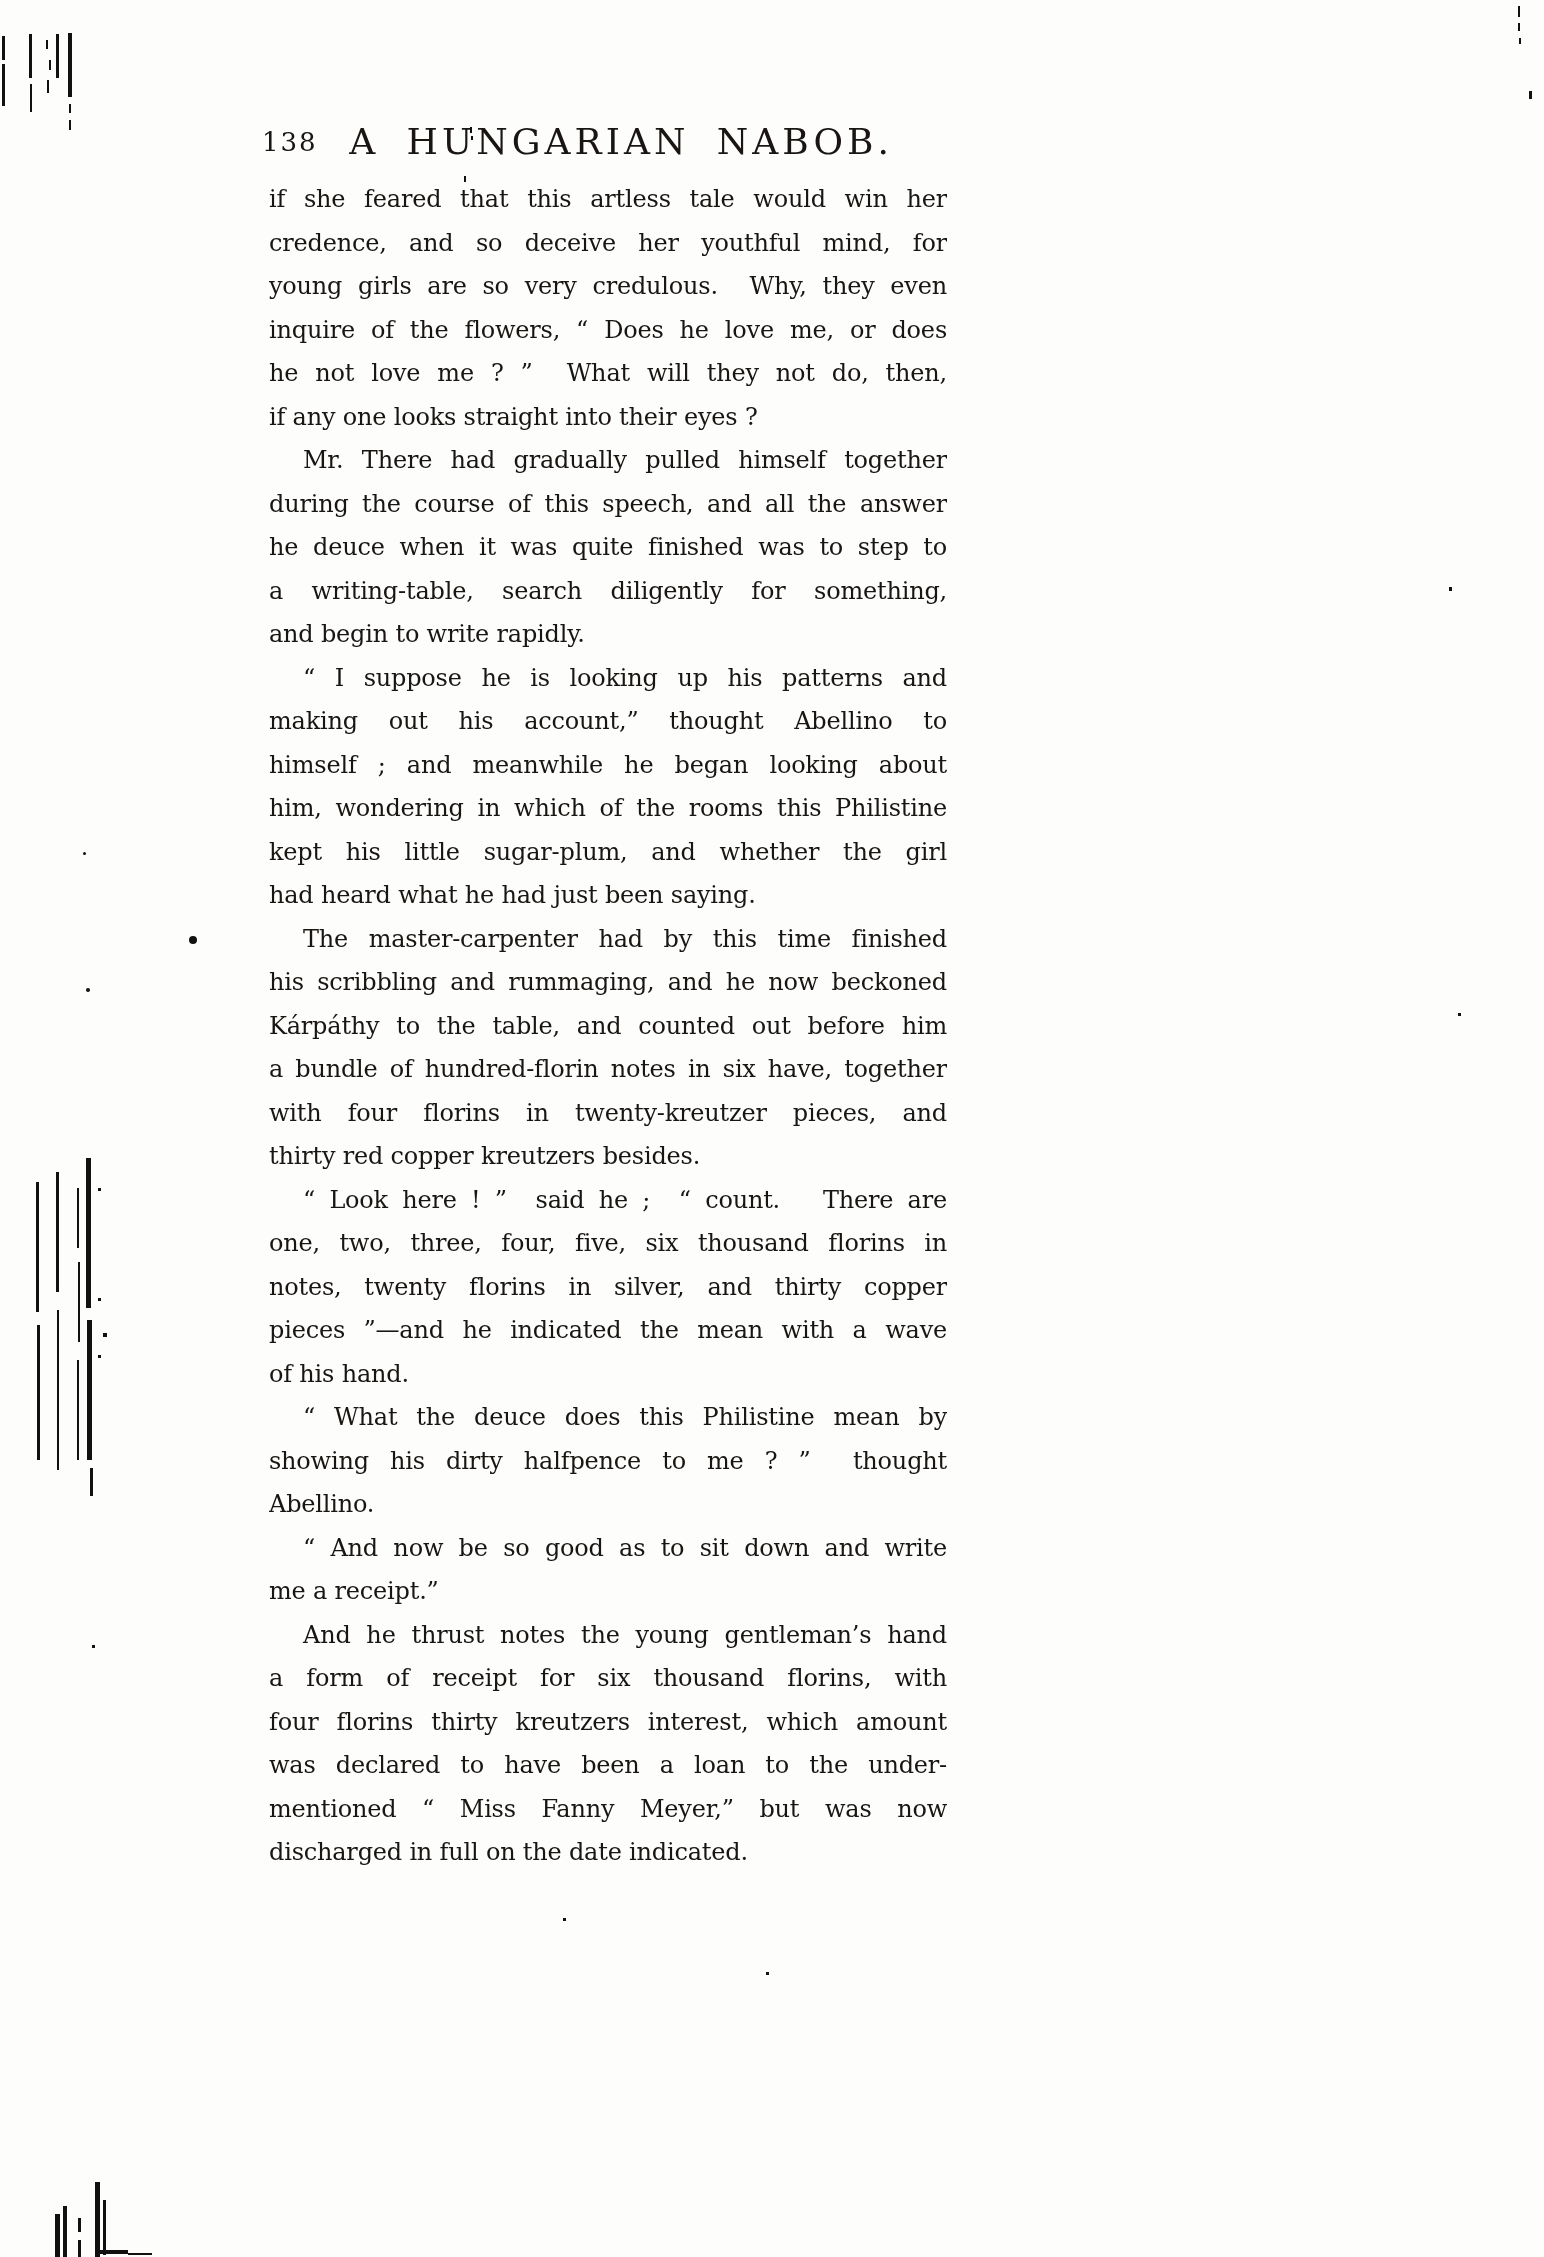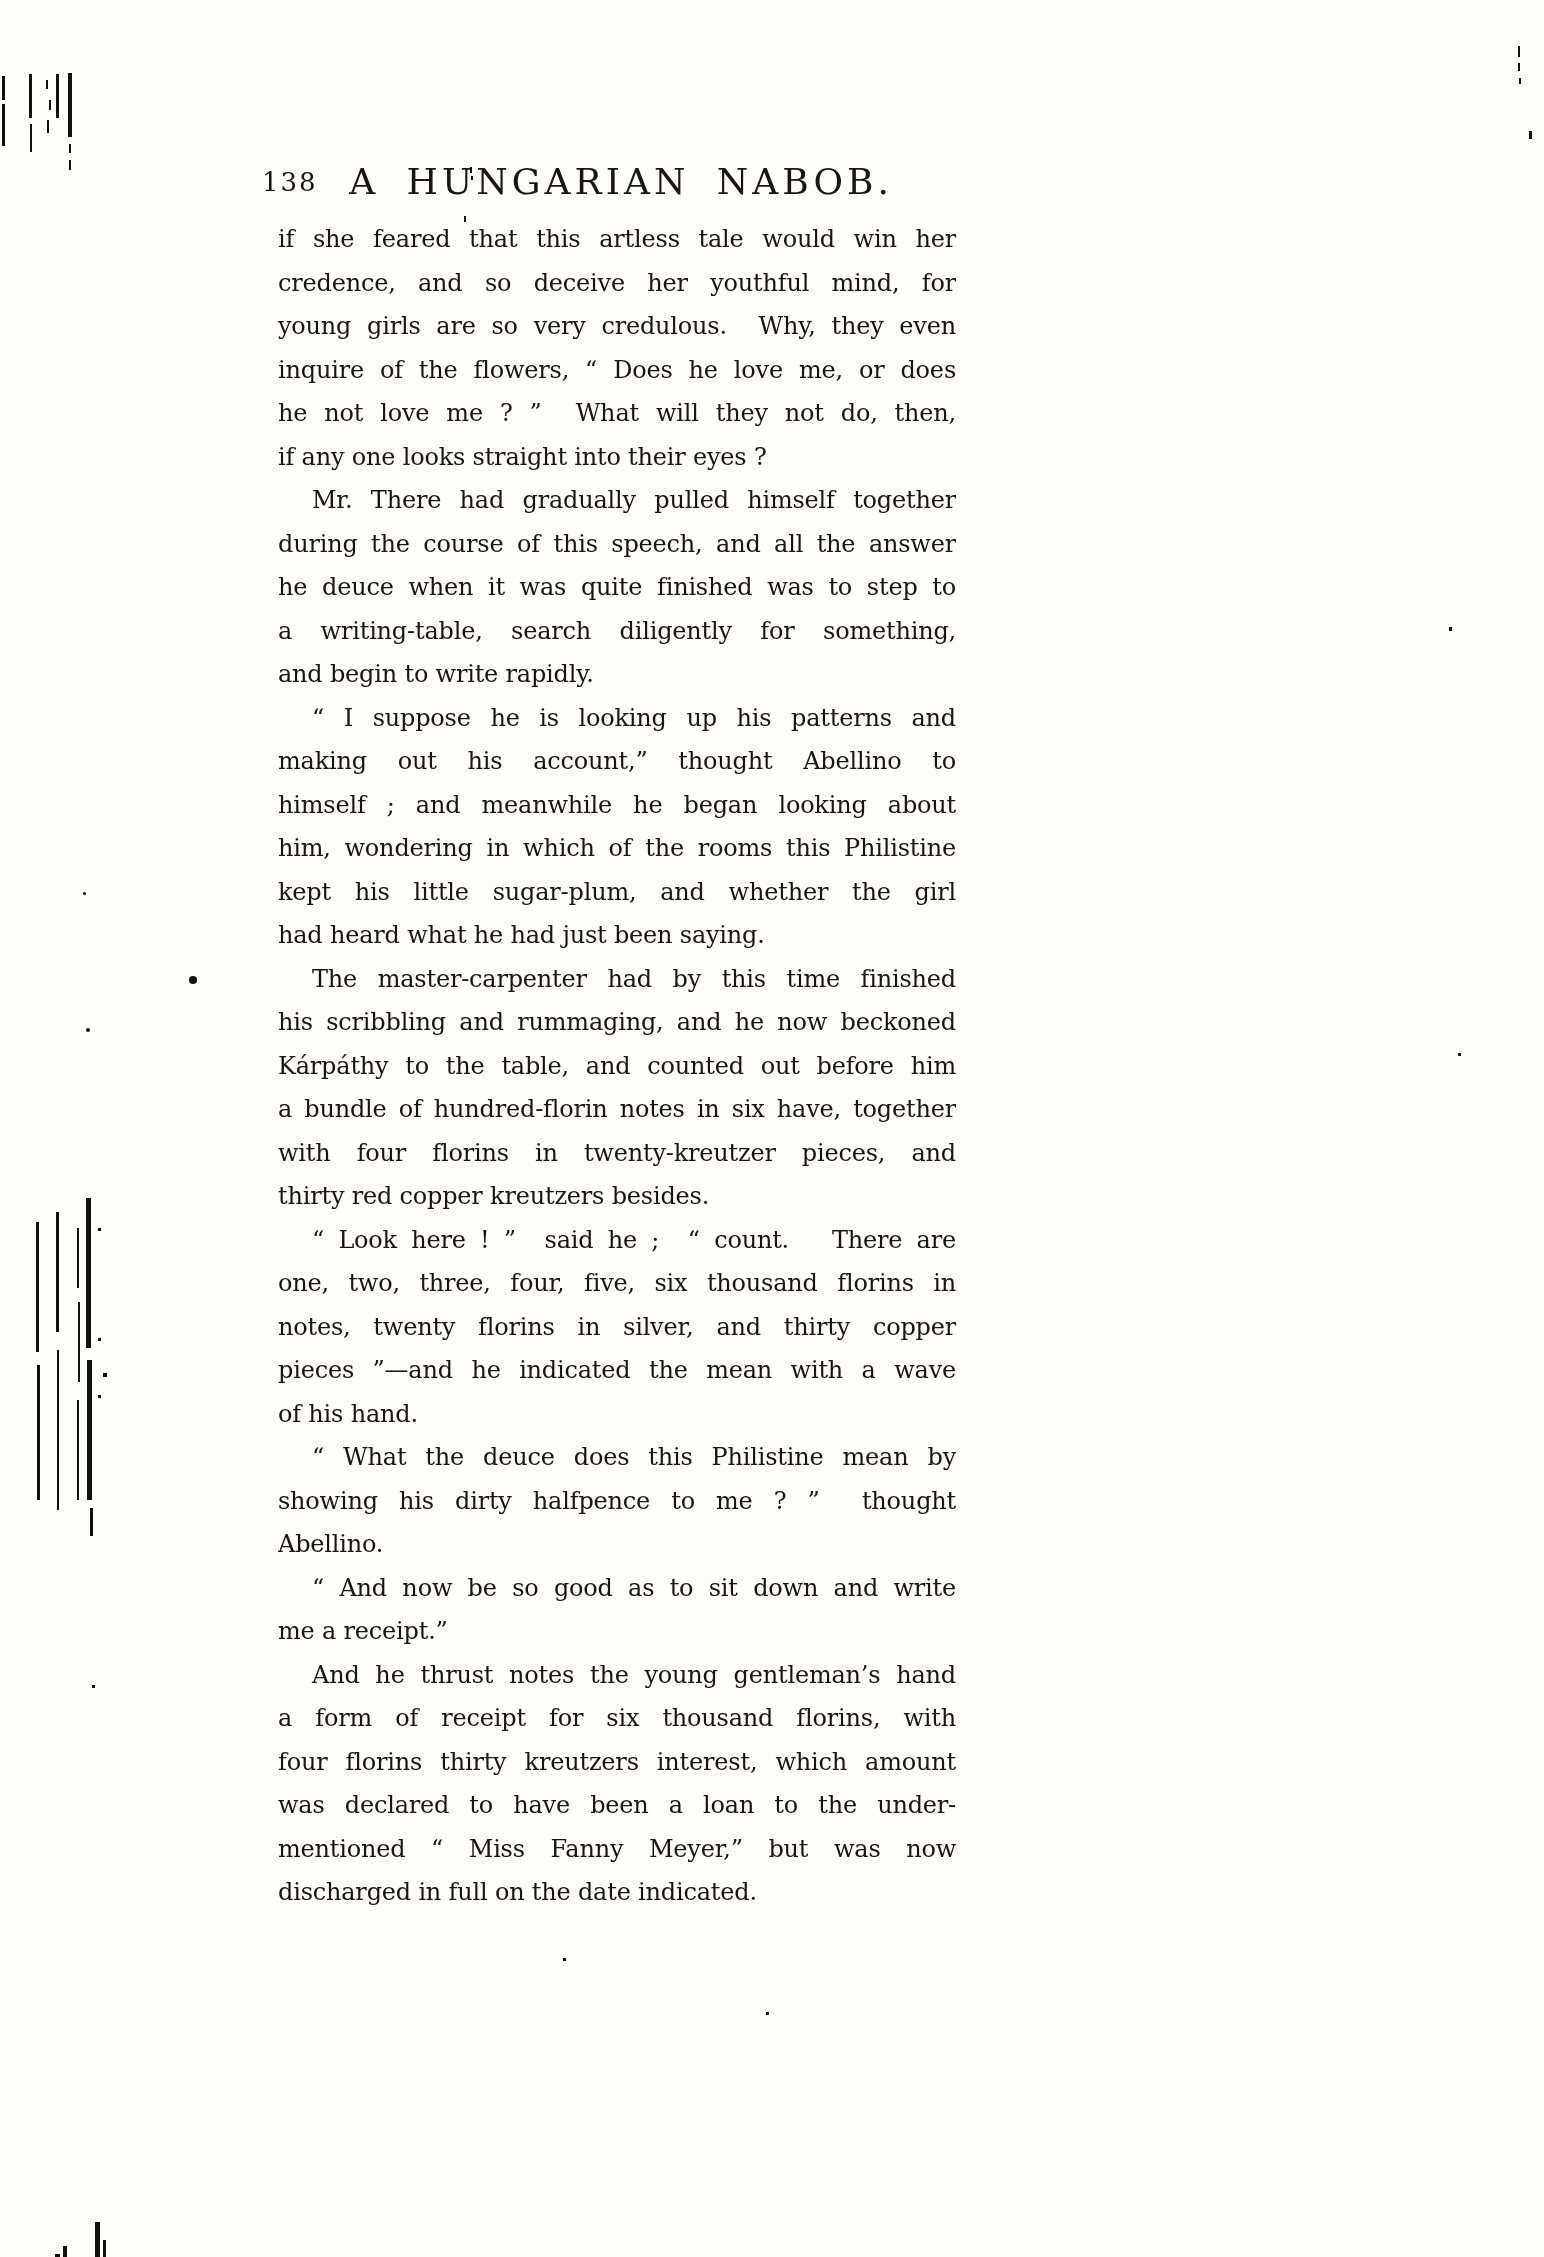--- a/index.html
+++ b/index.html
@@ -4,41 +4,41 @@
 <style>
   html, body { margin: 0; padding: 0; }
   body {
     width: 1544px; height: 2257px;
     background: #fdfdfc;
     font-family: "DejaVu Serif", serif;
     color: #181512;
     position: relative;
     overflow: hidden;
   }
-  .page { position: absolute; inset: 0; margin-top: 40px; }
+  .page { position: absolute; inset: 0; }
 
   .header-row {
     position: absolute;
     top: 121px; left: 262px; width: 678px; height: 42px;
   }
   .page-number {
     position: absolute; left: 0; top: 6px;
     font-size: 26px; letter-spacing: 2px;
   }
   .running-head {
     position: absolute; left: 40px; right: 0; top: 0;
     text-align: center;
     font-size: 36px;
     letter-spacing: 4px;
     word-spacing: 12px;
   }
 
   .page-body {
     position: absolute;
-    top: 178px; left: 278px; width: 678px;
+    top: 178px; left: 269px; width: 678px;
   }
   .line {
     height: 43.5px;
     line-height: 43.5px;
     font-size: 24px;
     letter-spacing: -0.2px;
     text-align: justify;
     text-align-last: justify;
     text-justify: inter-word;
     overflow: hidden;

